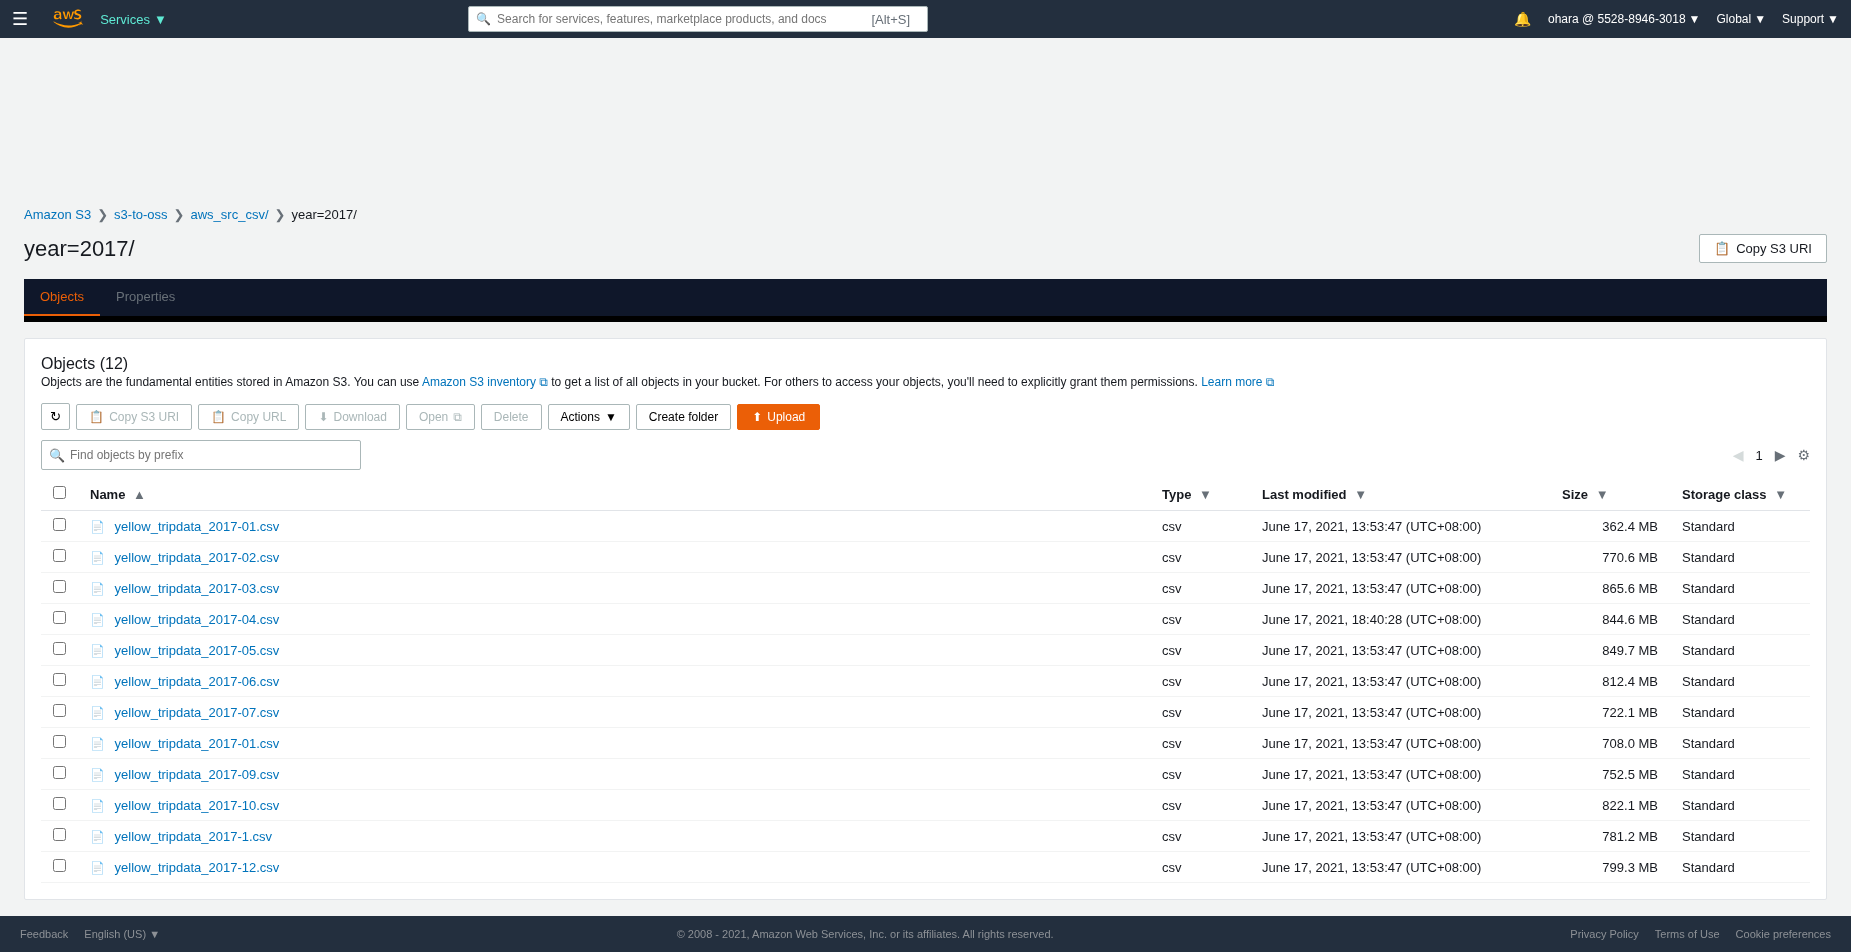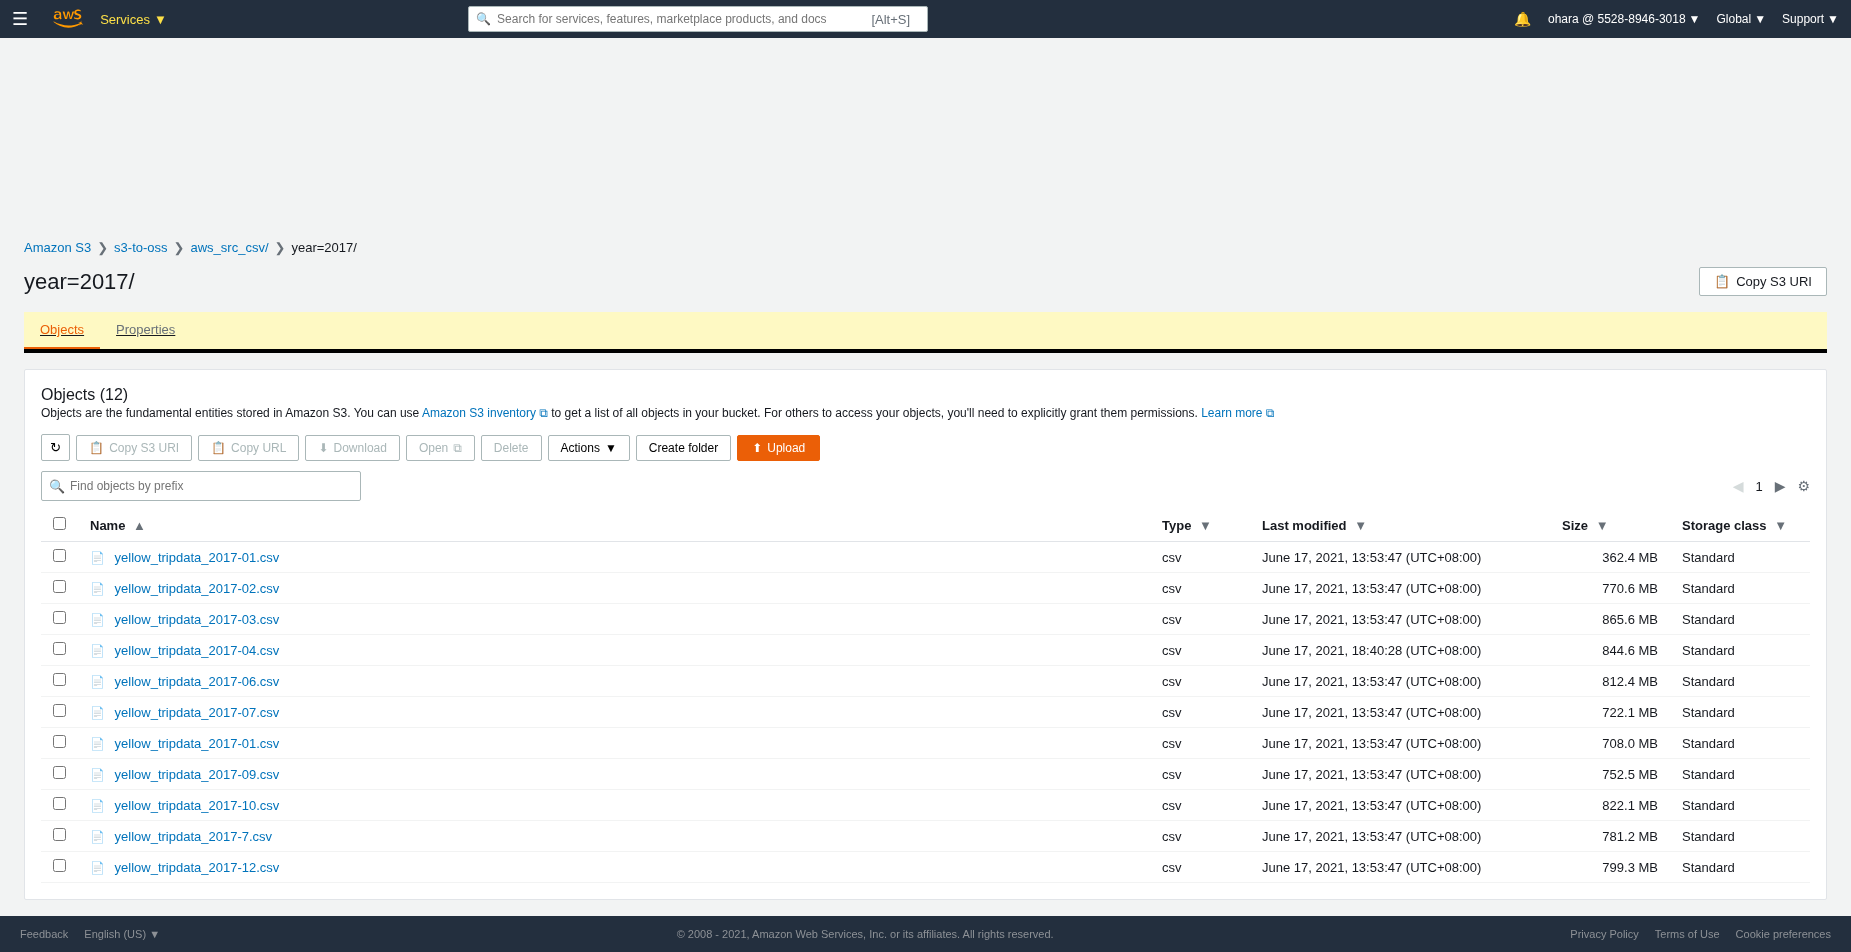--- a/index.html
+++ b/index.html
@@ -15,21 +15,21 @@
       gap: 16px;
       color: #fff;
     }
     .aws-logo {
       display: flex; align-items: center; gap: 4px;
     }
     .aws-logo-icon {
       width: 32px; height: 20px;
     }
     .nav-services-btn {
-      color: #fde047;
+      color: #5eead4;
       background: none;
       border: none;
       cursor: pointer;
       font-size: 13px;
       display: flex; align-items: center; gap: 4px;
       white-space: nowrap;
       justify-content: space-between;
     }
     .search-bar {
       flex: 1;
@@ -94,23 +94,22 @@
     }
     .page-title { font-size: 22px; font-weight: 300; color: #16191f; }
     .copy-s3-uri-btn {
       display: flex; align-items: center; gap: 6px;
       border: 1px solid #aab7b8; background: #fff; padding: 6px 14px;
       font-size: 13px; cursor: pointer; border-radius: 2px; color: #16191f;
     }
 
     
     .tabs {
-      display: flex; border-bottom: 4px solid #000000; margin-bottom: 0;
-      background: #fef9c3;
-      text-decoration: underline;
+      display: flex; border-bottom: 6px solid #000000; margin-bottom: 0;
+      background: #0f172a;
     }
     .tab {
       padding: 10px 16px; cursor: pointer; font-size: 13px;
       border-bottom: 2px solid transparent; color: #687078;
     }
     .tab.active { color: #eb5f07; border-bottom: 2px solid #eb5f07; font-weight: 500; }
 
     
     .objects-panel {
       background: #fff;
@@ -414,20 +413,33 @@
       <td class="col-modified">June 17, 2021, 18:40:28 (UTC+08:00)</td>
       <td class="col-size" style="text-align:right">844.6 MB</td>
       <td class="col-storage">Standard</td>
     </tr>
             <tr>
       <td class="col-check">
         <input type="checkbox" style="">
       </td>
       <td class="col-name">
         <span class="file-icon">📄</span>
+        <a href="#" class="file-link">yellow_tripdata_2017-05.csv</a>
+      </td>
+      <td class="col-type">csv</td>
+      <td class="col-modified">June 17, 2021, 13:53:47 (UTC+08:00)</td>
+      <td class="col-size" style="text-align:right">849.7 MB</td>
+      <td class="col-storage">Standard</td>
+    </tr>
+            <tr>
+      <td class="col-check">
+        <input type="checkbox" style="">
+      </td>
+      <td class="col-name">
+        <span class="file-icon">📄</span>
         <a href="#" class="file-link">yellow_tripdata_2017-06.csv</a>
       </td>
       <td class="col-type">csv</td>
       <td class="col-modified">June 17, 2021, 13:53:47 (UTC+08:00)</td>
       <td class="col-size" style="text-align:right">812.4 MB</td>
       <td class="col-storage">Standard</td>
     </tr>
             <tr>
       <td class="col-check">
         <input type="checkbox" style="">
@@ -479,21 +491,21 @@
       <td class="col-modified">June 17, 2021, 13:53:47 (UTC+08:00)</td>
       <td class="col-size" style="text-align:right">822.1 MB</td>
       <td class="col-storage">Standard</td>
     </tr>
             <tr>
       <td class="col-check">
         <input type="checkbox" style="">
       </td>
       <td class="col-name">
         <span class="file-icon">📄</span>
-        <a href="#" class="file-link">yellow_tripdata_2017-7.csv</a>
+        <a href="#" class="file-link">yellow_tripdata_2017-1.csv</a>
       </td>
       <td class="col-type">csv</td>
       <td class="col-modified">June 17, 2021, 13:53:47 (UTC+08:00)</td>
       <td class="col-size" style="text-align:right">781.2 MB</td>
       <td class="col-storage">Standard</td>
     </tr>
             <tr>
       <td class="col-check">
         <input type="checkbox" style="">
       </td>

